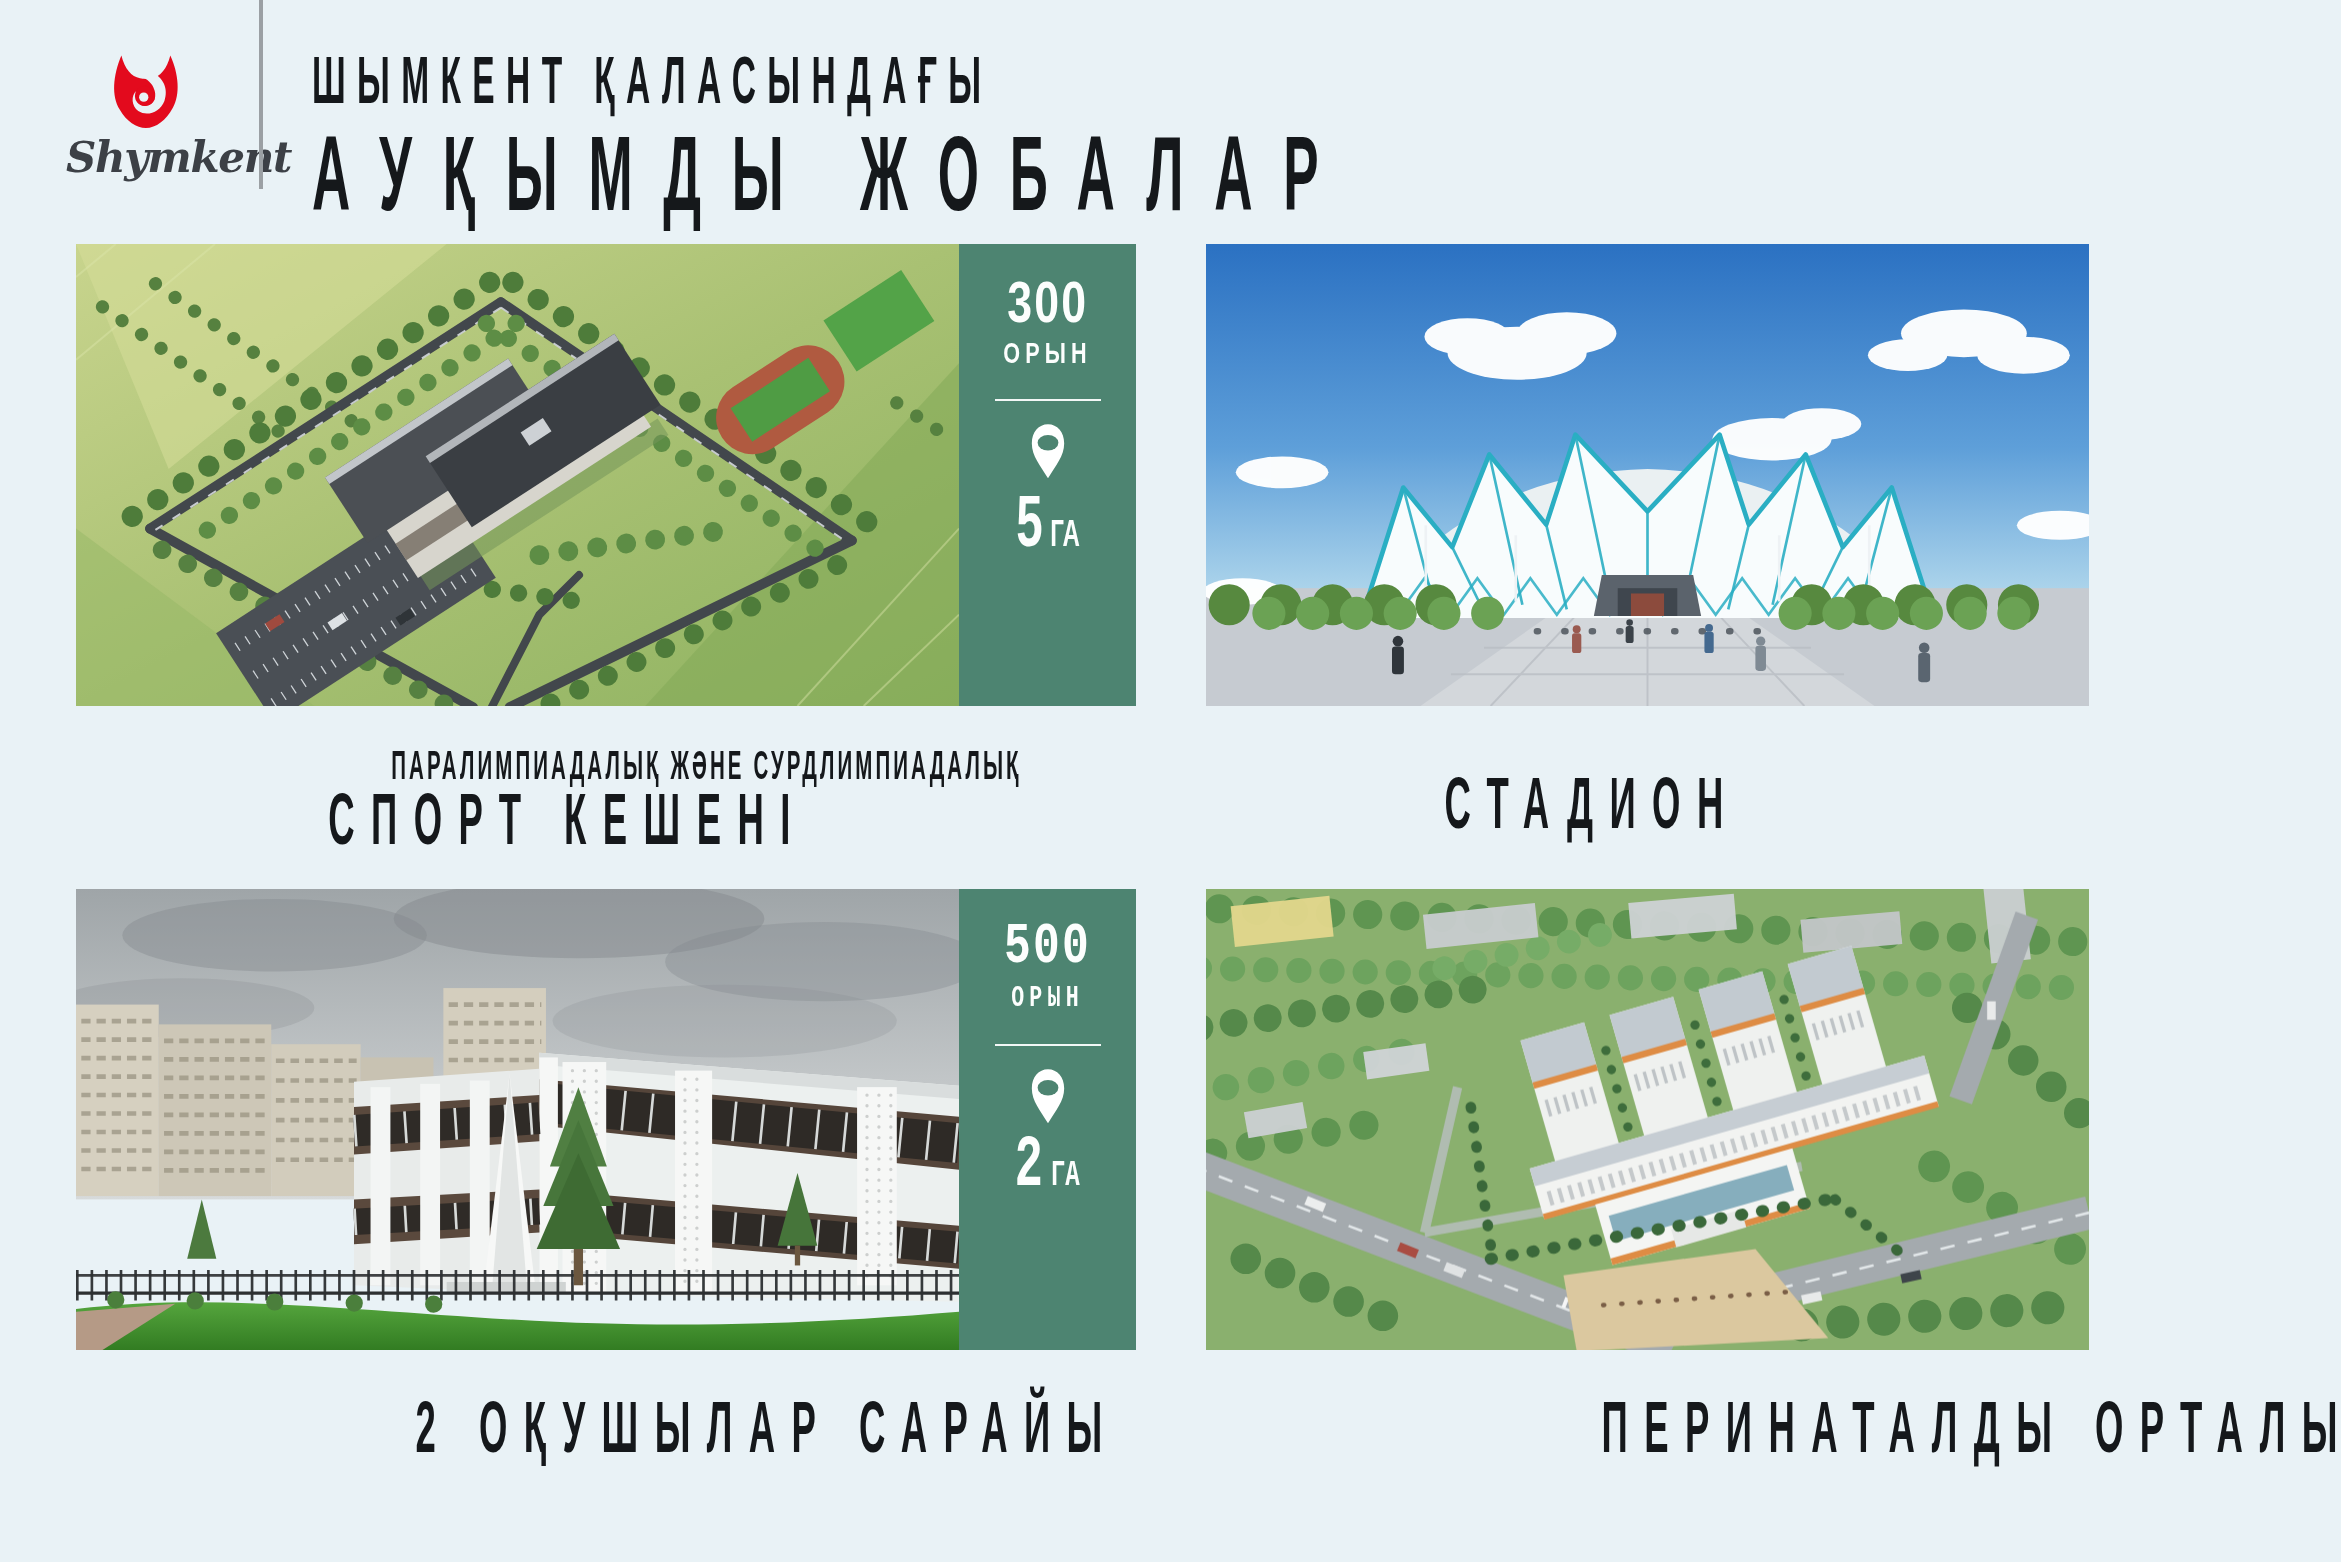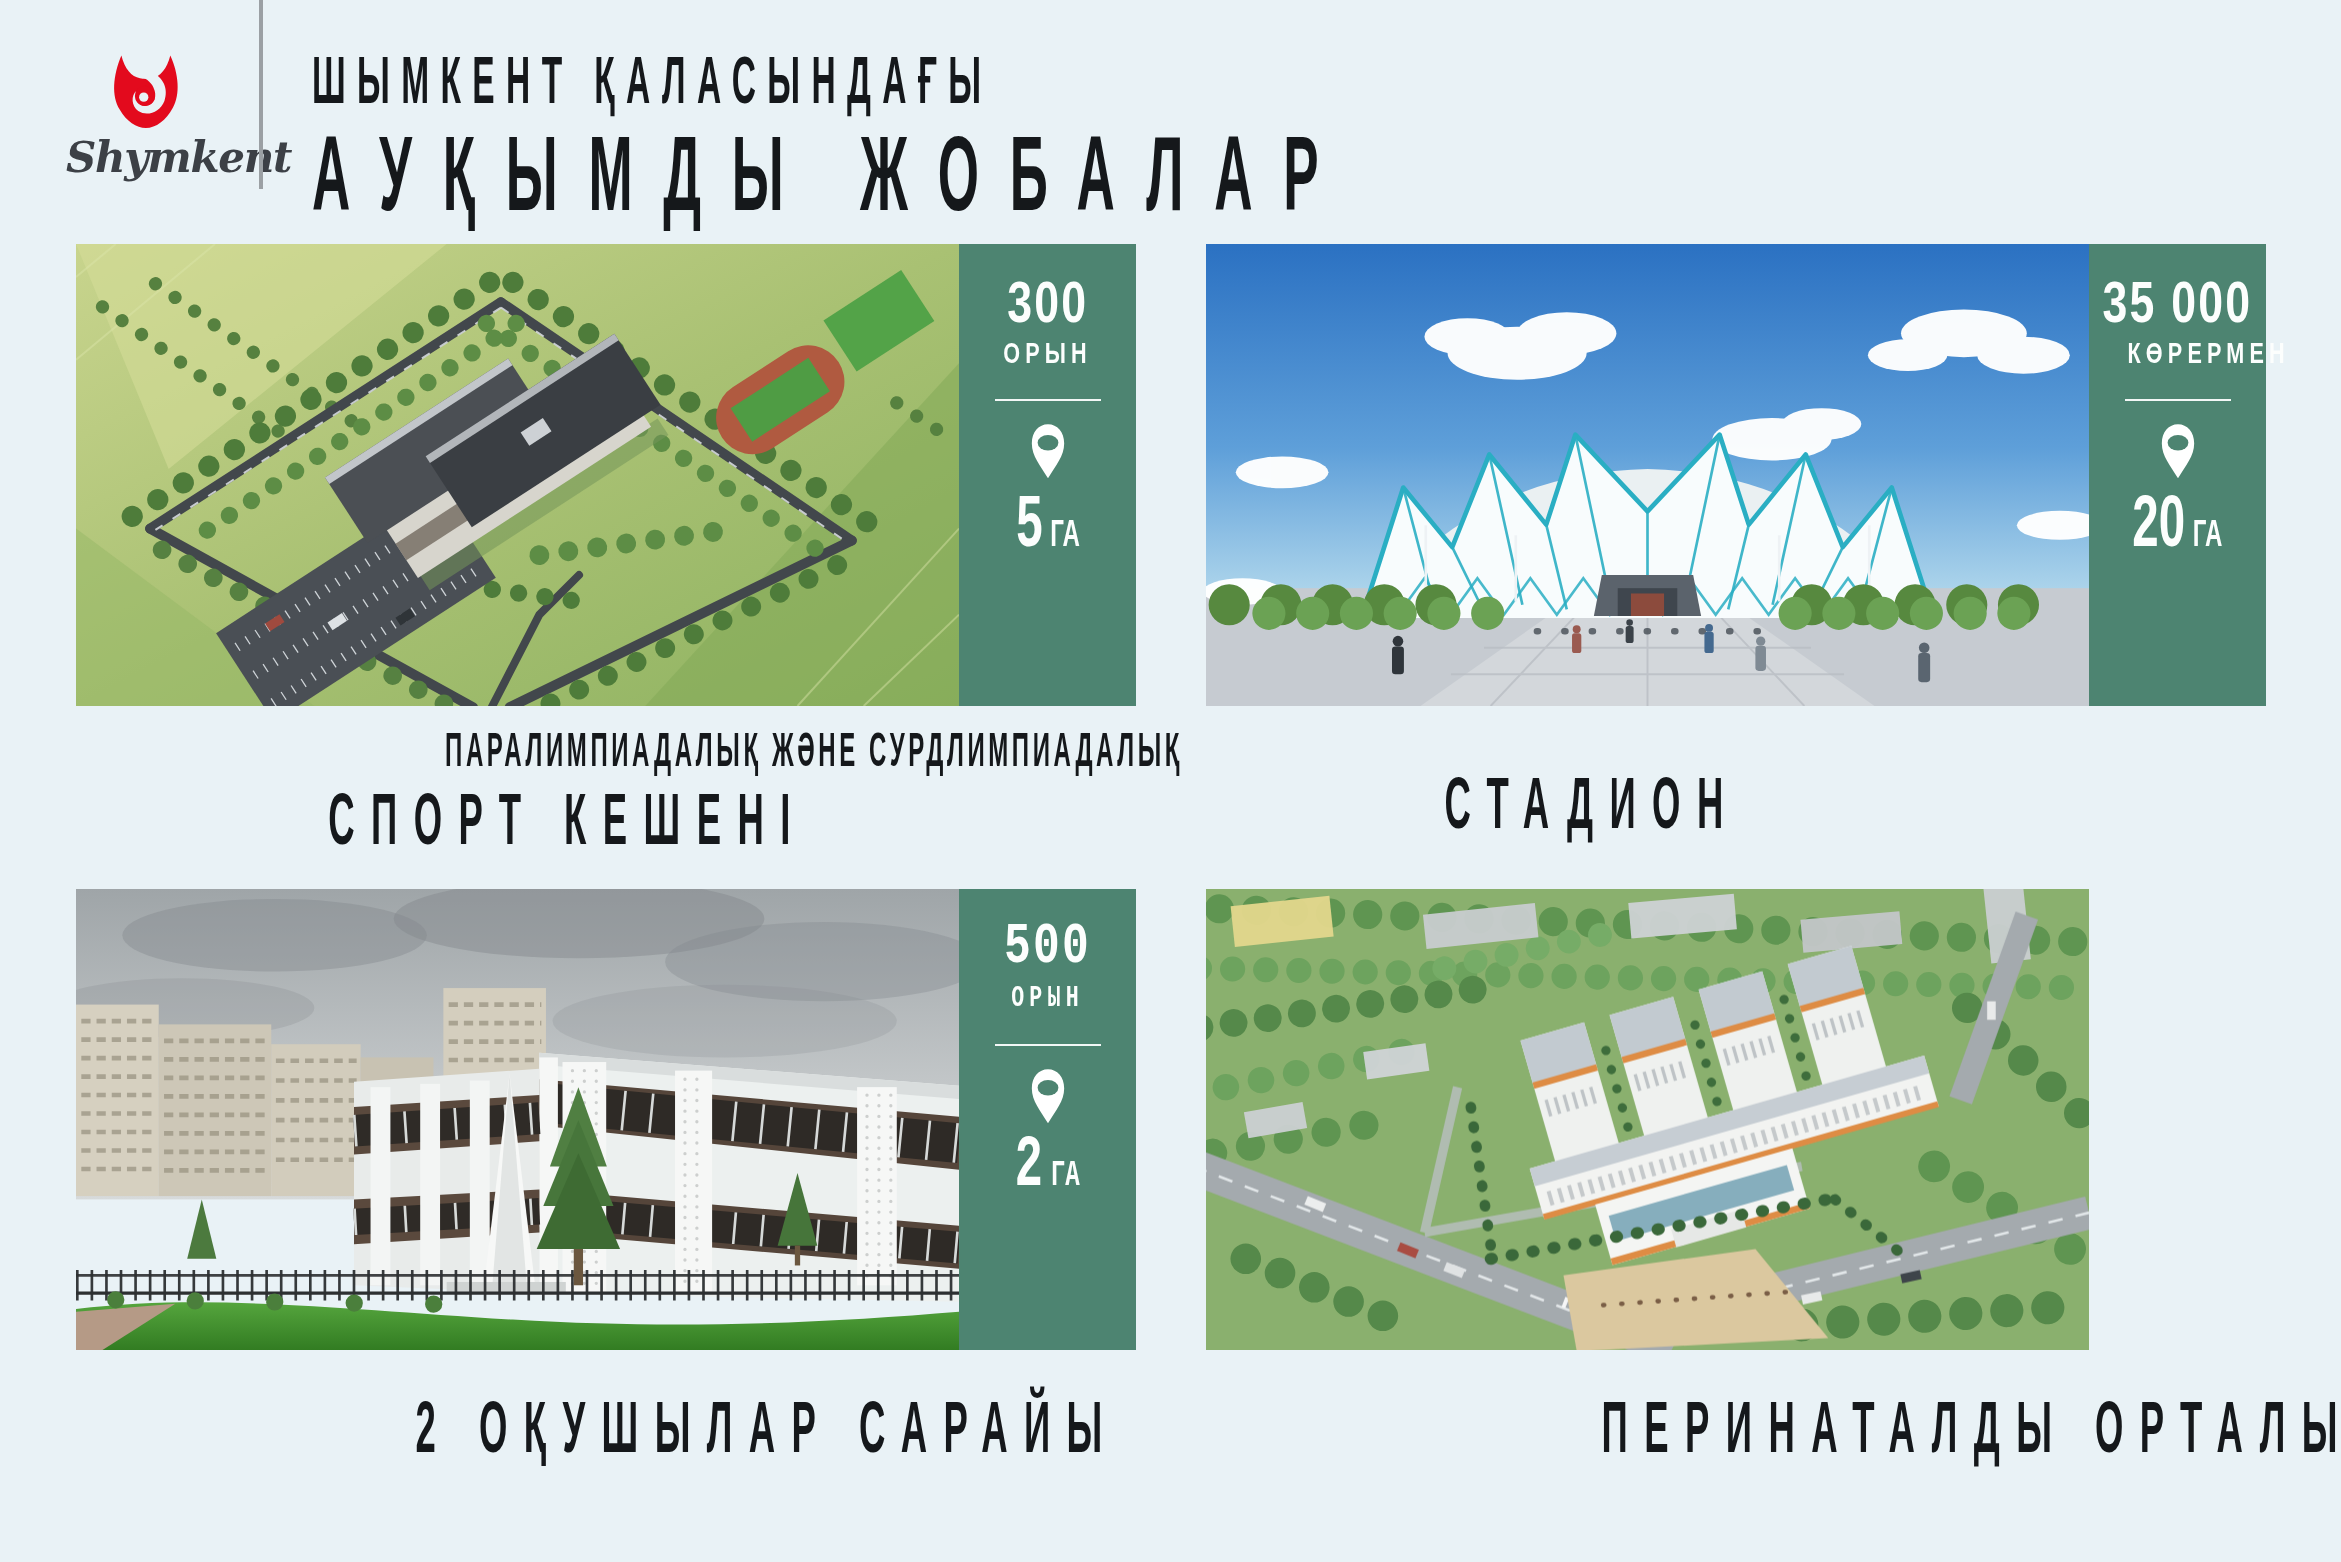--- a/index.html
+++ b/index.html
@@ -32,21 +32,21 @@
     letter-spacing:0.24em;transform:scaleX(0.72);transform-origin:center top;}
   .side-divider{margin-top:29px;width:106px;height:2px;background:#f2f7f6;flex:0 0 auto;}
   .pin{margin-top:21px;width:48px;height:57px;flex:0 0 auto;}
   .area{margin-top:5.3px;text-align:left;}
   .area .sq{--sx:0.65;}
   .area-value{font-size:73px;line-height:1;}
   .area-unit{font-size:37px;margin-left:12px;}
   .no-divider .pin{margin-top:20px;width:44px;height:53px;}
   
   .caption{text-align:center;}
-  .cap-sm{font-size:48px;letter-spacing:0.15em;--sx:0.5;}
+  .cap-sm{font-size:41px;letter-spacing:0.15em;margin-top:20px;--sx:0.5;}
   .cap-lg{font-size:73px;letter-spacing:0.45em;--sx:0.5;}
   #cap1s{left:76px;top:722px;width:984px;}
   #cap1l{left:76px;top:761px;width:984px;margin-top:16px;}
   #cap2l{left:1157px;top:761px;width:871px;}
   #cap3l{left:64px;top:1385px;width:984px;}
   #cap4l{left:1206px;top:1385px;width:871px;}
   #card1{left:76px;top:244px;}
   #card2{left:1206px;top:244px;}
   #card3{left:76px;top:889px;height:461px;font-family:Liberation Mono, monospace;}
   #card4{left:1206px;top:889px;height:461px;}
@@ -239,32 +239,20 @@
             <circle cx="560" cy="582" r="6"></circle>
             <rect x="553" y="588" width="14" height="30" rx="4"></rect>
           </g>
         <g fill="#3b4249">
             <circle cx="640" cy="572" r="5"></circle>
             <rect x="634" y="577" width="12" height="26" rx="4"></rect>
           </g>
       </g>
     </svg>
   </div>
-  <aside class="card-side">
-    <div class="stat-value"><span class="sq">35 000</span></div>
-    <div class="stat-label">КӨРЕРМЕН</div>
-    <div class="side-divider"></div>
-    <svg class="pin" viewBox="0 0 60 74">
-      <path d="M30 73 C20 57 9 44 9 28 C9 13 18 3 30 3 C42 3 51 13 51 28 C51 44 40 57 30 73 Z" fill="#ffffff"></path>
-      <ellipse cx="30" cy="27" rx="13.5" ry="10" fill="#4d8471"></ellipse>
-    </svg>
-    <div class="area">
-      <span class="sq"><span class="area-value">20</span><span class="area-unit">ГА</span></span>
-    </div>
-  </aside>
 </section>
 
 <section class="abs card" id="card3">
   <div class="card-image">
     <svg viewBox="0 0 1334 698" preserveAspectRatio="none">
       <defs>
         <linearGradient id="g3" x1="0" y1="0" x2="0" y2="1">
             <stop offset="0" stop-color="#9fa5a8"></stop>
             <stop offset="1" stop-color="#d7dadb"></stop>
           </linearGradient>

